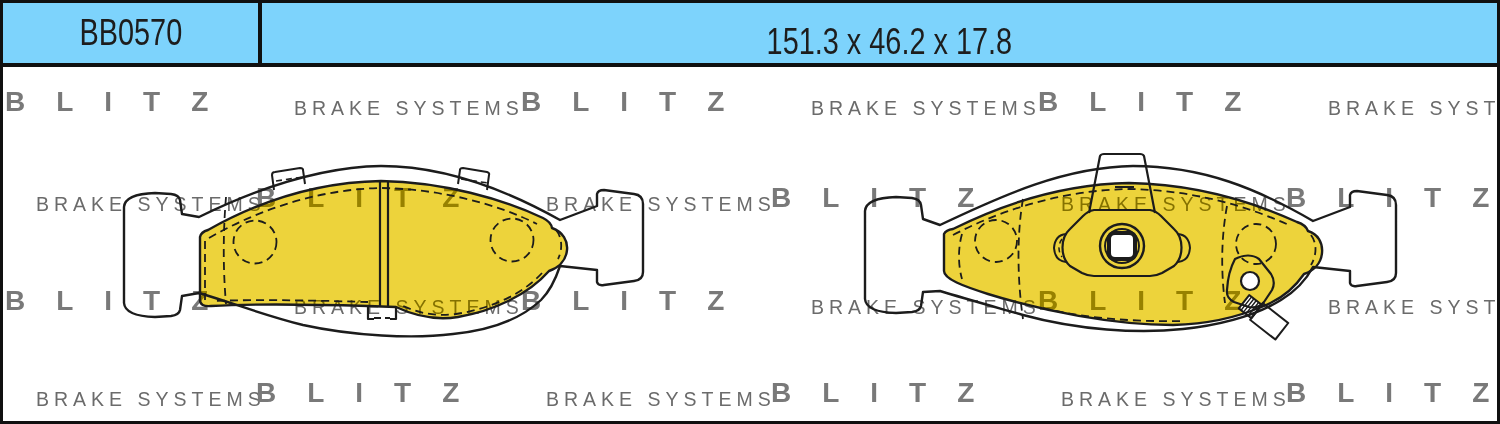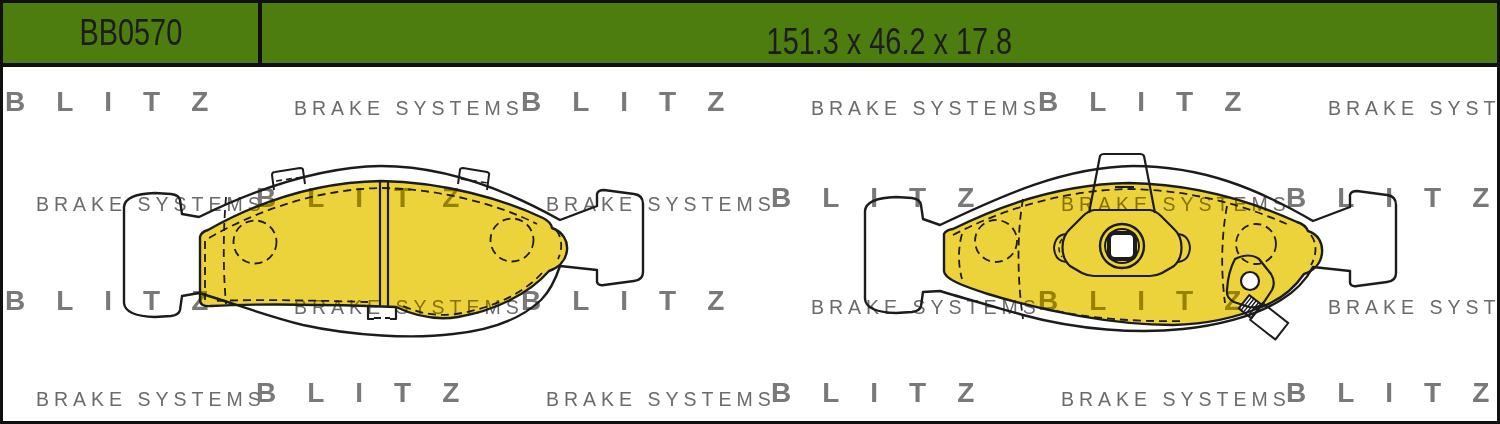--- a/index.html
+++ b/index.html
@@ -3,21 +3,21 @@
 <meta charset="utf-8">
 <style>
   html,body{margin:0;padding:0;background:#888;}
   .page{
     position:relative;width:1500px;height:424px;background:#ffffff;
     box-sizing:border-box;border:3px solid #101010;overflow:hidden;
     font-family:"Liberation Sans", sans-serif;
   }
   .header{
     position:absolute;top:0;left:0;right:0;height:60px;
-    border-bottom:4px solid #101010;display:flex;background:#4d7c0f;z-index:40;gap:20px;
+    border-bottom:4px solid #101010;display:flex;background:#7dd3fc;z-index:40;gap:20px;
   }
   .header-cell{display:flex;align-items:center;justify-content:center;box-sizing:border-box;}
   .header-left{width:259px;border-right:4px solid #101010;}
   .header-right{flex:1;align-items:flex-end;}
   .header-text{
     font-size:37px;color:#1d1d1d;letter-spacing:0px;white-space:nowrap;
     transform:scaleX(0.78);font-weight:500;
   }
   .stage{position:absolute;left:0;top:0;width:1494px;height:418px;}
   svg.layer{position:absolute;left:0;top:0;width:1494px;height:418px;}

